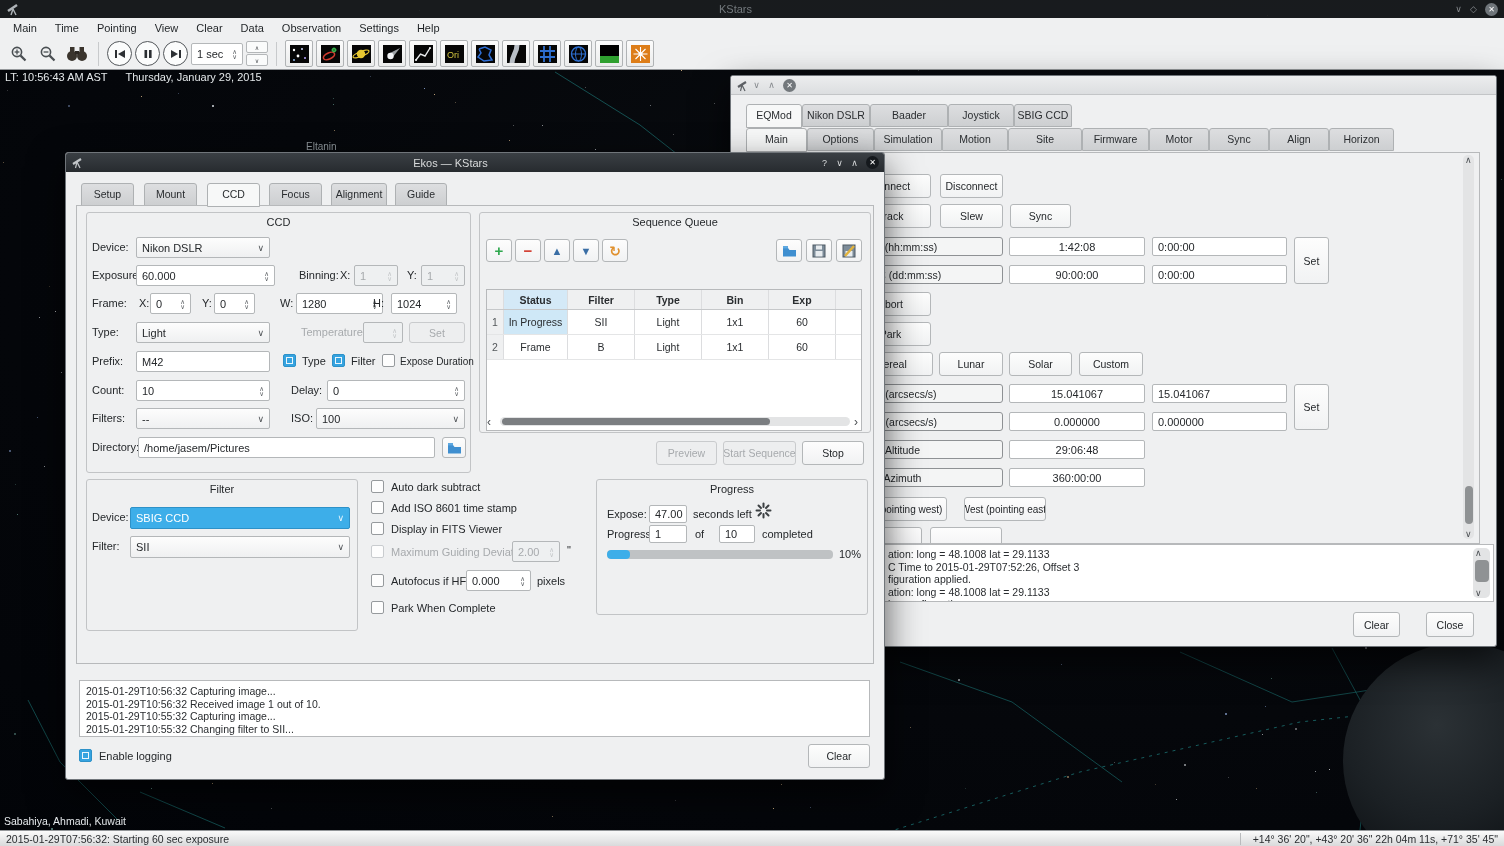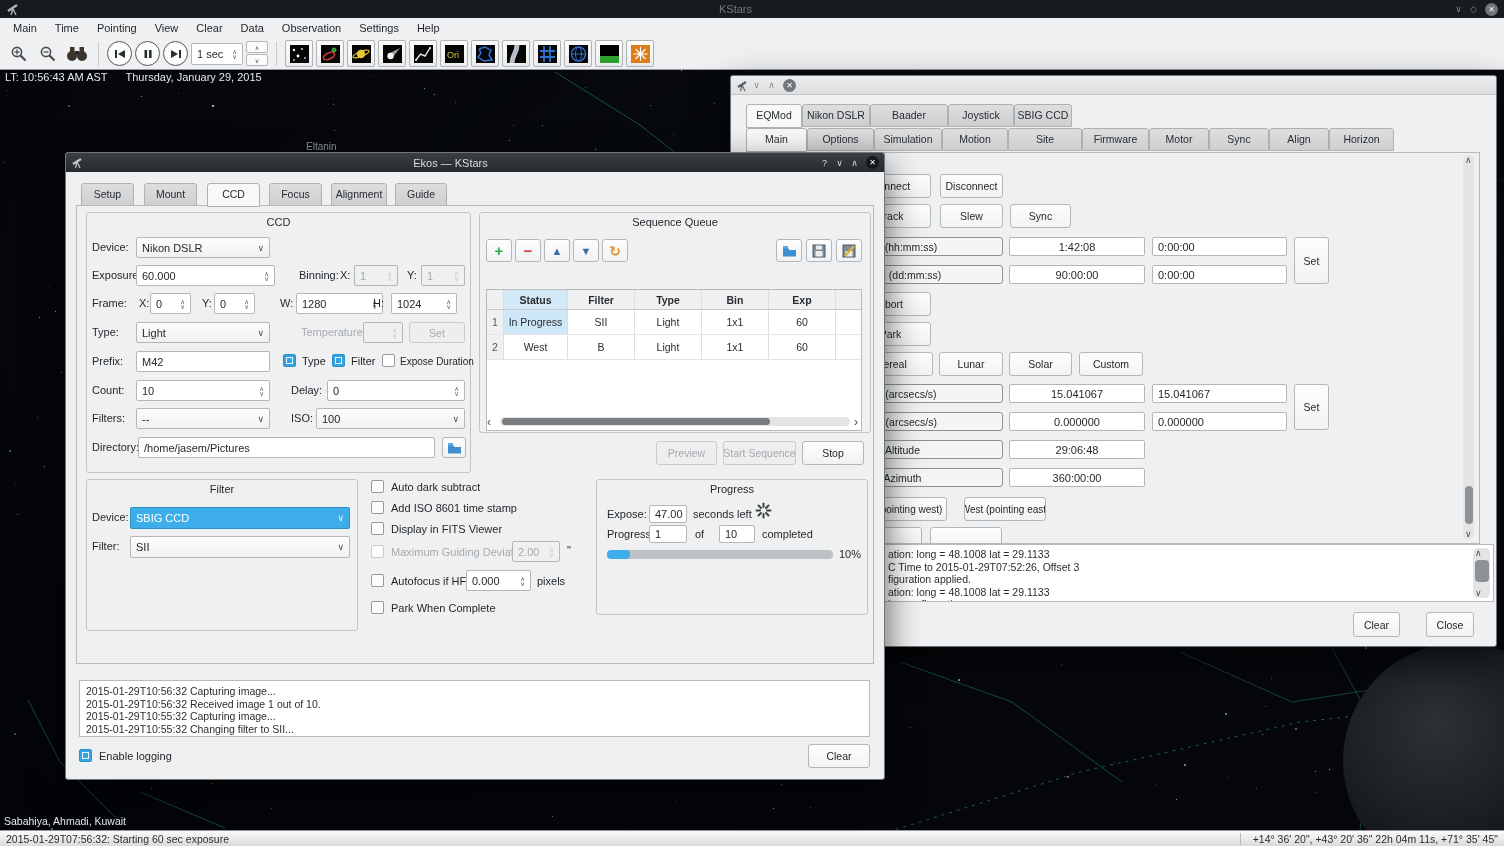--- a/index.html
+++ b/index.html
@@ -855,21 +855,21 @@
           <span class="c num" style="width:17px">1</span>
           <span class="c" style="width:64px;background:#cfe8f7">In Progress</span>
           <span class="c" style="width:67px">SII</span>
           <span class="c" style="width:67px">Light</span>
           <span class="c" style="width:67px">1x1</span>
           <span class="c" style="width:67px">60</span>
           <span class="c" style="flex:1;border-right:none"></span>
         </div>
         <div class="r">
           <span class="c num" style="width:17px">2</span>
-          <span class="c" style="width:64px">West</span>
+          <span class="c" style="width:64px">Frame</span>
           <span class="c" style="width:67px">B</span>
           <span class="c" style="width:67px">Light</span>
           <span class="c" style="width:67px">1x1</span>
           <span class="c" style="width:67px">60</span>
           <span class="c" style="flex:1;border-right:none"></span>
         </div>
       </div>
       <span class="sarrow" style="left:7px;top:204px;font-size:12px">‹</span>
       <div class="sbtrack" style="left:20px;top:204px;width:350px;height:9px">
         <div class="sbthumb" style="left:2px;top:1px;width:268px;height:7px;background:#7b7e81"></div>

